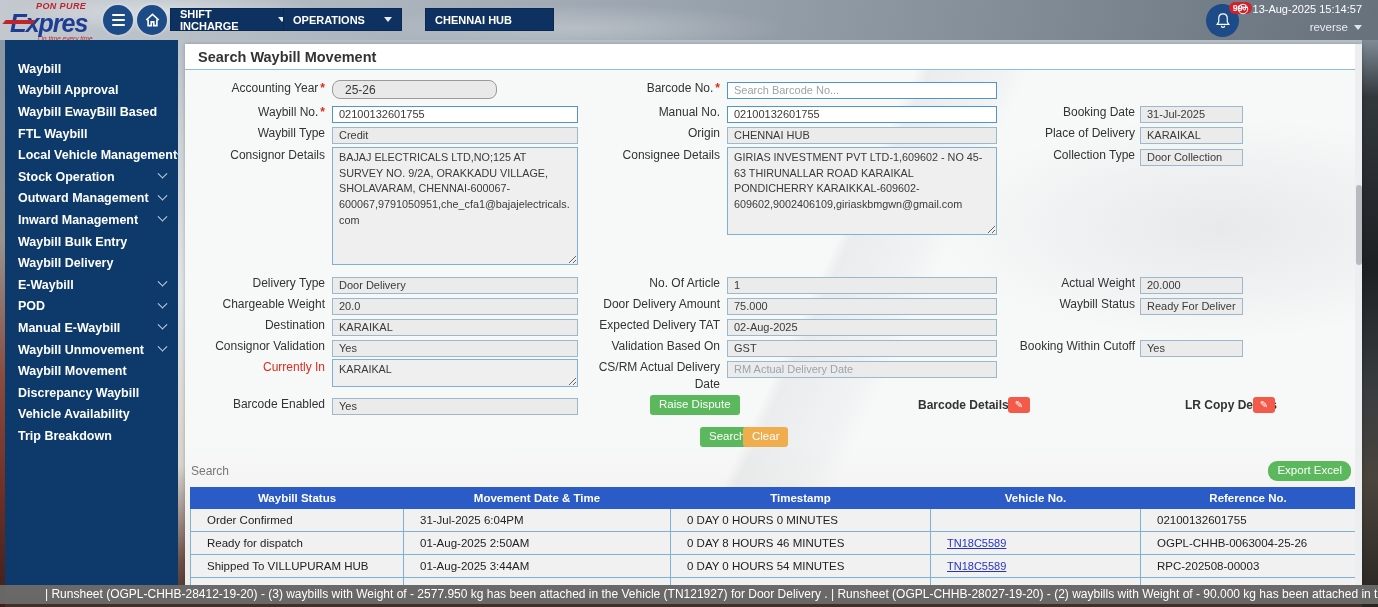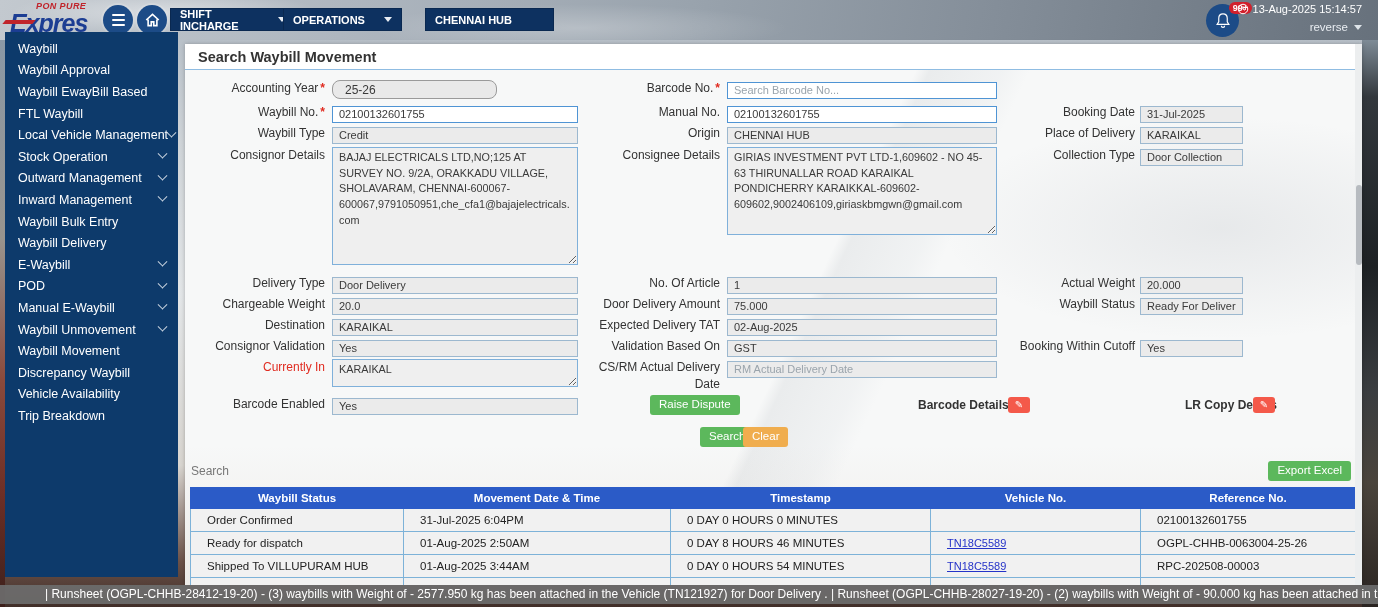--- a/index.html
+++ b/index.html
@@ -44,21 +44,21 @@
   .caret-down { width:0; height:0; border-left:4px solid transparent; border-right:4px solid transparent; border-top:5px solid #e8edf3; margin-left:8px; }
   .bell-wrap { position:absolute; left:1206px; top:4px; width:33px; height:33px; border-radius:50%;
     background:#1c4b87; display:flex; align-items:center; justify-content:center; cursor:pointer; }
   .badge { position:absolute; top:-2px; right:-13px; background:#d2202c; color:#fff; font-size:9px; font-weight:bold;
     padding:1.5px 4px; border-radius:8px; line-height:1; }
   .hdr-datetime { position:absolute; right:16px; top:3px; color:#fff; font-size:11px; display:flex; align-items:center; gap:4px; }
   .hdr-user { position:absolute; right:16px; top:21px; color:#e9edf2; font-size:11.5px; display:flex; align-items:center; gap:4px; cursor:pointer; }
   .hdr-user .caret-down { border-top-color:#dfe5ea; margin-left:2px; }
 
   
-  .sidebar { position:absolute; left:5px; top:32px; width:173px; height:545px; background:#0d3a6b; padding-top:6px; }
+  .sidebar { position:absolute; left:5px; top:40px; width:173px; height:545px; background:#0d3a6b; padding-top:18px;font-weight:bold; }
   .side-item { height:21.6px; display:flex; align-items:center; justify-content:space-between;
     color:#fff; font-size:12.5px; padding:0 12px 0 13px; cursor:pointer; white-space:nowrap; }
   .chev { width:7px; height:7px; border-right:1.6px solid #cdd7e2; border-bottom:1.6px solid #cdd7e2;
     transform:rotate(45deg) translate(-2px,-2px); flex:none; }
 
   
   .content { position:absolute; left:185px; top:44px; width:1177px; height:541px; background:#f7f8f8; overflow:hidden;
     box-shadow:0 0 4px rgba(0,0,0,.25); }
   .content::after { content:""; position:absolute; inset:0; pointer-events:none;
     background:
@@ -89,21 +89,21 @@
   .btn { border:none; border-radius:3px; color:#fff; font-family:"Liberation Sans",sans-serif; font-size:11.5px;
     padding:3px 9px; cursor:pointer; line-height:1.2; }
   .btn.green { background:#5cb85c; }
   .btn.orange { background:#f0ad4e; }
   .mini-edit { position:absolute; width:22px; height:16px; background:#f4594a; border:none; border-radius:3px;
     color:#fff; font-size:10px; cursor:pointer; line-height:14px; }
   .grp-label { position:absolute; font-size:12px; color:#333; font-weight:bold; }
 
   
   .results-label { position:absolute; left:6px; top:420px; font-size:12px; color:#777; z-index:1; }
-  .export-btn { position:absolute; top:417px; right:11px; z-index:1; }
+  .export-btn { position:absolute; top:417px; right:11px; z-index:1;border-radius:9px; }
   .tbl { position:absolute; left:5px; top:443px; width:1165px; border-collapse:collapse; z-index:1;
     font-size:11.5px; table-layout:fixed; }
   .tbl th { background:#2b5bc7; color:#fff; font-weight:bold; height:21px; border:1px solid #2b5bc7; text-align:center; }
   .tbl td { background:#f1f1f1; color:#222; height:23px; border:1px solid #7db2d8; padding:0 16px; white-space:nowrap; overflow:hidden; }
   .tbl a { color:#2533c8; text-decoration:underline; font-size:11px; }
   .vscroll { position:absolute; right:0; top:0; width:7px; height:541px; background:#eceeef; z-index:3; }
   .vscroll .thumb { position:absolute; left:0.5px; top:141px; width:6px; height:80px; background:#b7bbc0; border-radius:3px; }
 
   
   .ticker { position:absolute; left:0; top:585px; width:1378px; height:19px; background:rgba(108,108,108,.92);

